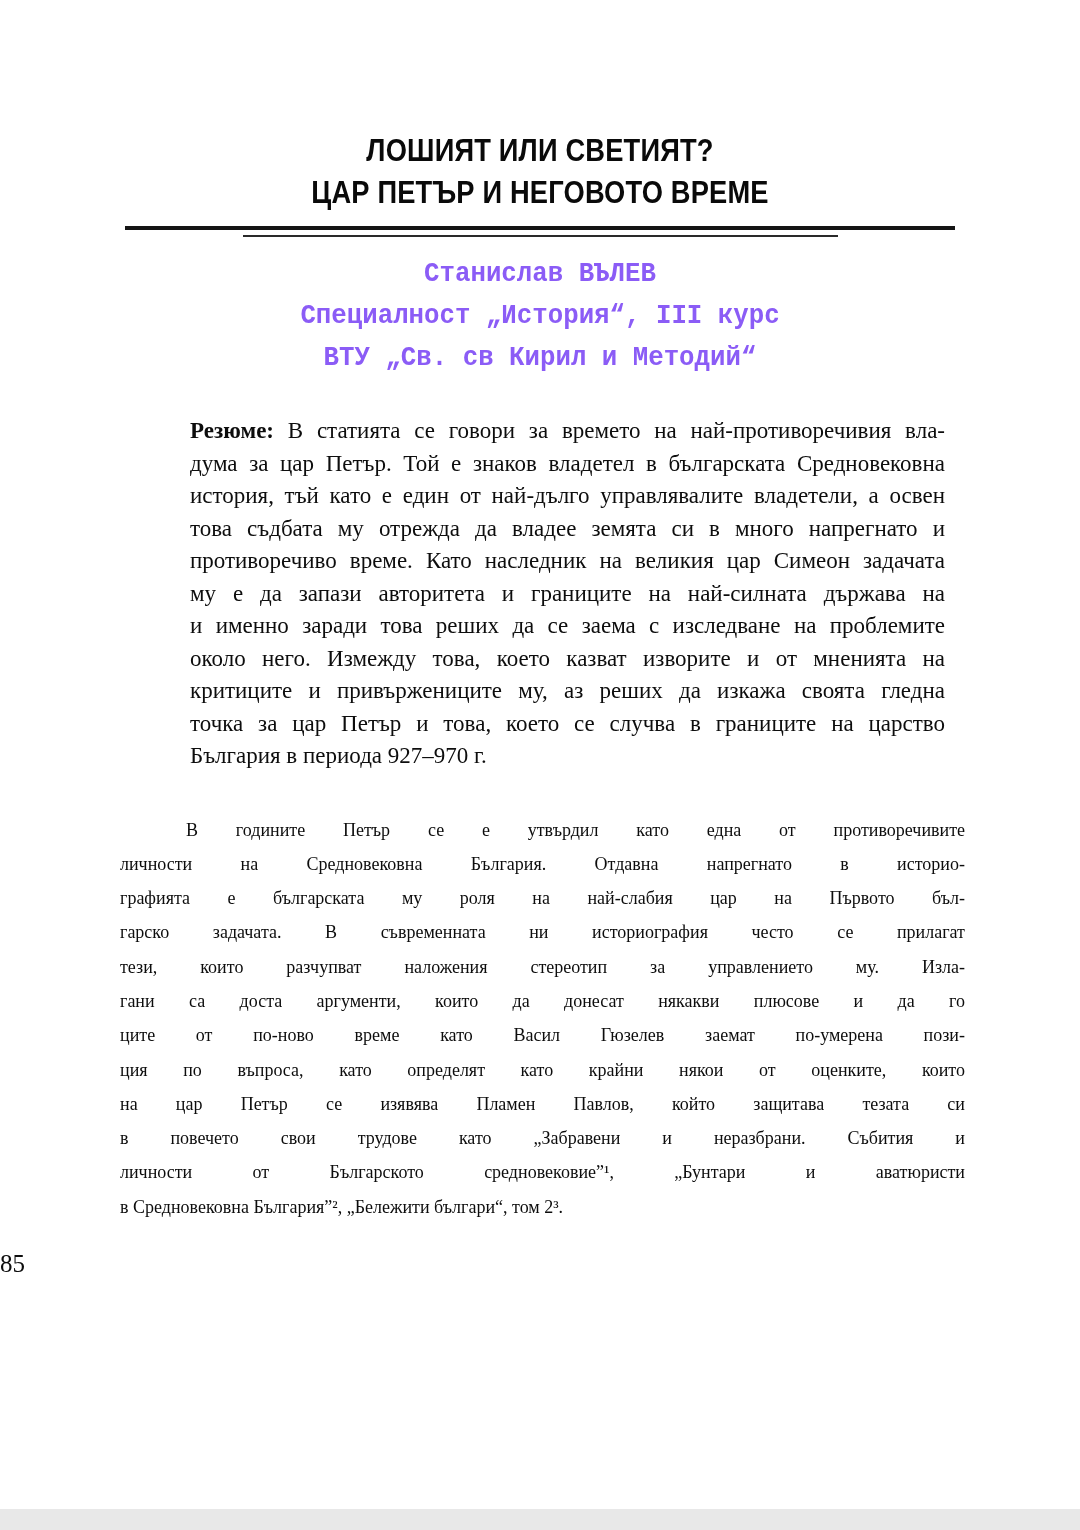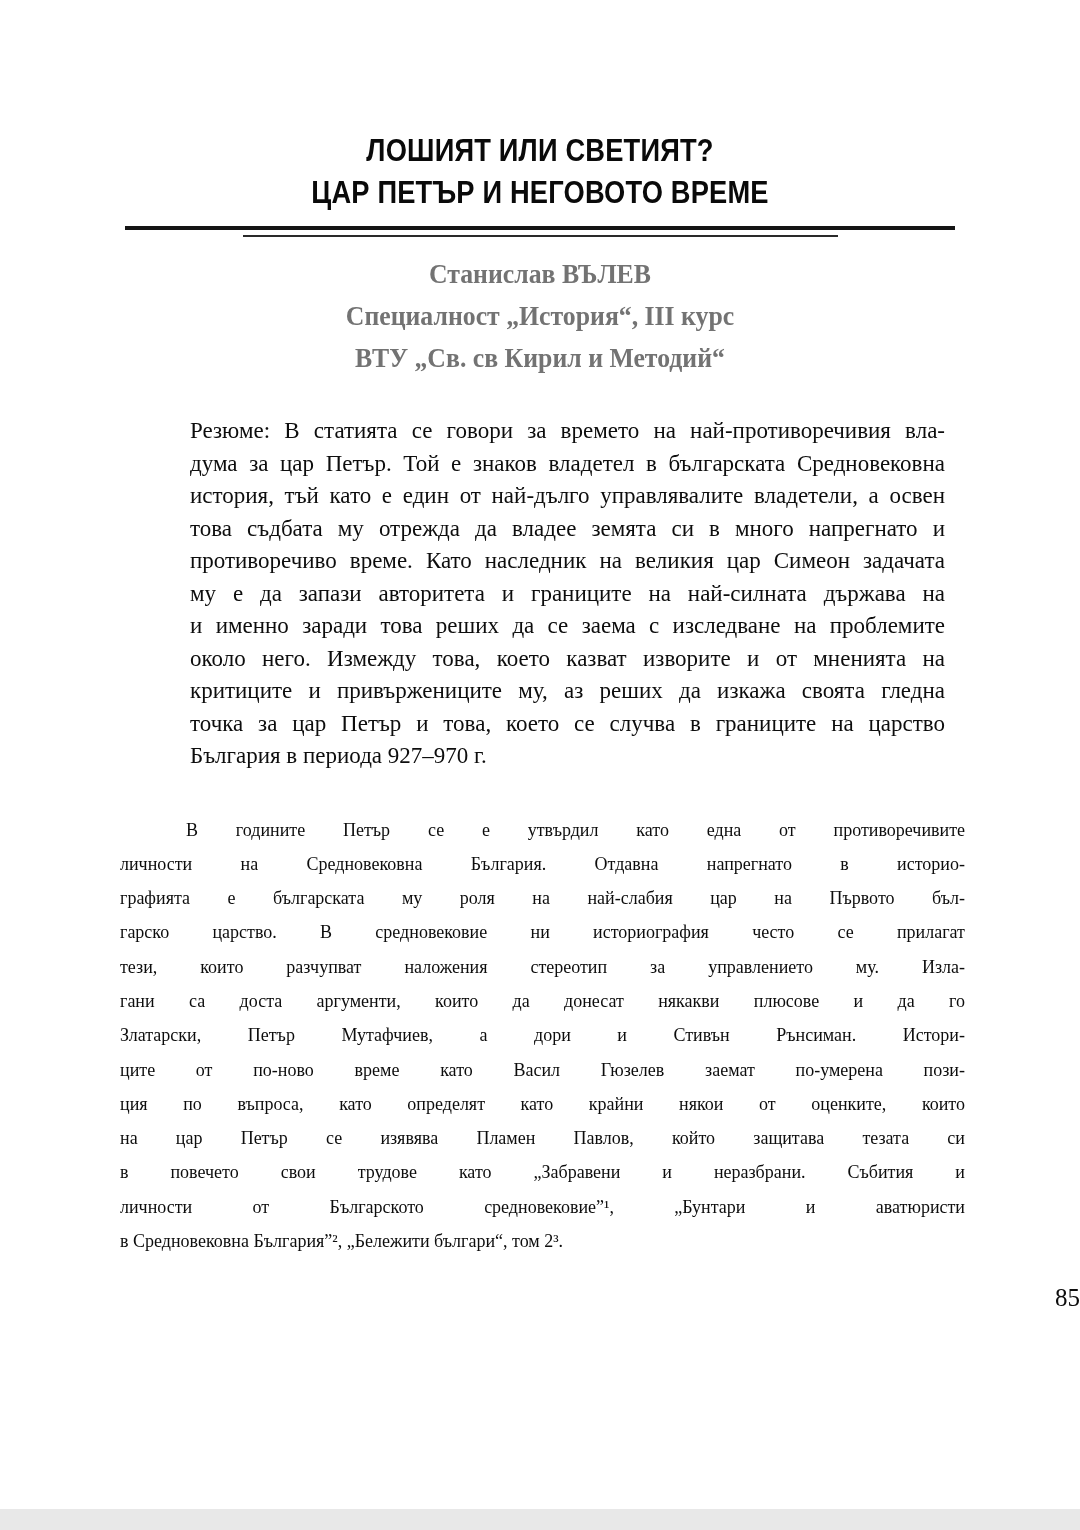--- a/index.html
+++ b/index.html
@@ -50,62 +50,61 @@
     width: 595px;
     height: 2px;
     background: #2a2a2a;
     margin: 5px auto 0 auto;
   }
 
   
   .author-block {
     margin-top: 16px;
     text-align: center;
-    font-family: Liberation Serif, serif;
+    font-family: Liberation Mono, monospace;
     font-weight: bold;
     font-size: 28px;
     line-height: 42px;
-    color: #737373;
+    color: #8b5cf6;
   }
 
   
   .abstract {
     margin: 36px 135px 0 190px;
     font-size: 23px;
     line-height: 32.5px;
   }
   .t-line {
     text-align: justify;
     text-align-last: justify;
   }
   .abstract .lines .t-line:last-child {
     text-align-last: left;
   }
-  .bold { font-weight: normal; }
+  .bold { font-weight: bold; }
 
   
   .body-text {
     margin: 40px 115px 0 120px;
     font-size: 18px;
     line-height: 34.3px;
   }
   .body-text .lines .t-line:first-child {
     text-indent: 66px;
   }
   .body-text .lines .t-line:last-child {
     text-align-last: left;
   }
 
   
   .page-number {
     margin-top: 26px;
-    text-align: right;
+    text-align: left;
     font-size: 25px;
     color: #0d0d0d;
-    padding-left: 25px;
   }
 </style>
 </head>
 <body>
 
 <div class="page">
 
   <div class="title-block">
     <div class="condensed">ЛОШИЯТ ИЛИ СВЕТИЯТ?</div>
     <div class="condensed">ЦАР ПЕТЪР И НЕГОВОТО ВРЕМЕ</div>
@@ -137,24 +136,23 @@
         <div class="t-line">точка за цар Петър и това, което се случва в границите на царство</div>
         <div class="t-line">България в периода 927–970 г.</div>
       </div>
   </div>
 
   <div class="body-text">
     <div class="lines">
         <div class="t-line">В годините Петър се е утвърдил като една от противоречивите</div>
         <div class="t-line">личности на Средновековна България. Отдавна напрегнато в историо-</div>
         <div class="t-line">графията е българската му роля на най-слабия цар на Първото бъл-</div>
-        <div class="t-line">гарско царство. В средновековие ни историография често се прилагат</div>
+        <div class="t-line">гарско задачата. В съвременната ни историография често се прилагат</div>
         <div class="t-line">тези, които разчупват наложения стереотип за управлението му. Изла-</div>
         <div class="t-line">гани са доста аргументи, които да донесат някакви плюсове и да го</div>
-        <div class="t-line">Златарски, Петър Мутафчиев, а дори и Стивън Рънсиман. Истори-</div>
         <div class="t-line">ците от по-ново време като Васил Гюзелев заемат по-умерена пози-</div>
         <div class="t-line">ция по въпроса, като определят като крайни някои от оценките, които</div>
         <div class="t-line">на цар Петър се изявява Пламен Павлов, който защитава тезата си</div>
         <div class="t-line">в повечето свои трудове като „Забравени и неразбрани. Събития и</div>
         <div class="t-line">личности от Българското средновековие”¹, „Бунтари и аватюристи</div>
         <div class="t-line">в Средновековна България”², „Бележити българи“, том 2³.</div>
       </div>
   </div>
 
   <div class="page-number">85</div>

